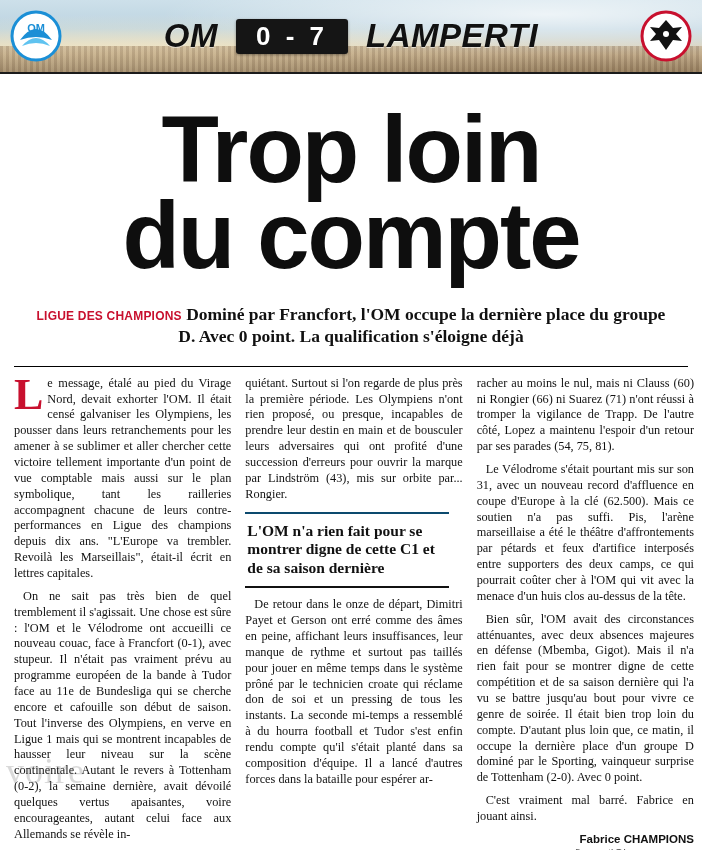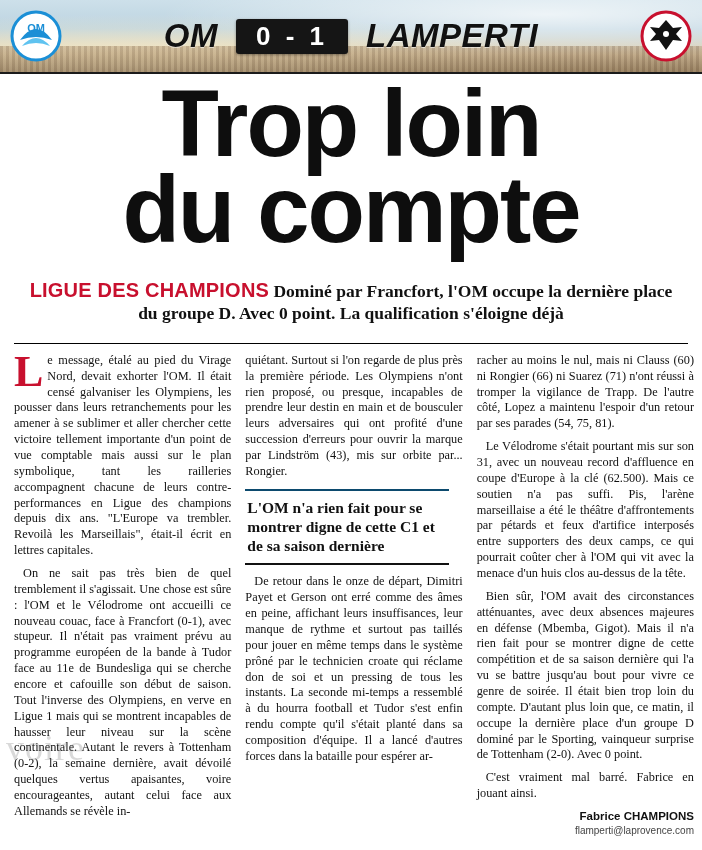--- a/index.html
+++ b/index.html
@@ -81,38 +81,38 @@
 
   
   .headline {
     text-align: center;
     font-family: "Liberation Sans", sans-serif;
     font-weight: bold;
     font-size: 94px;
     line-height: .92;
     letter-spacing: -2px;
     color: #0e0e0e;
-    padding: 7px 12px 8px;
+    padding: 33px 12px 8px;
   }
   .headline .l2 { display: block; }
 
   
   .standfirst {
     padding: 16px 26px 10px 26px;
     text-align: center;
     font-size: 17.5px;
     font-weight: bold;
     line-height: 1.25;
     color: #111;
   }
   .kicker {
     color: #c8102e;
     font-family: "Liberation Sans", sans-serif;
     font-weight: bold;
-    font-size: 20px;
+    font-size: 12px;
     letter-spacing: .2px;
   }
   .rule {
     height: 1px;
     background: #000;
     margin: 8px 14px 0 14px;
   }
 
   
   .body {
@@ -191,21 +191,21 @@
     <svg viewBox="0 0 52 52" width="52" height="52" aria-hidden="true">
       <circle cx="26" cy="26" r="24" fill="#ffffff" stroke="#1b8fd6" stroke-width="3"></circle>
       <path d="M10 30 Q26 8 42 30 Q26 24 10 30 Z" fill="#1b8fd6"></path>
       <path d="M12 36 Q26 20 40 36 Q26 30 12 36 Z" fill="#5fc3f0"></path>
       <text x="26" y="22" font-size="11" text-anchor="middle" fill="#1b8fd6" font-family="Liberation Sans, sans-serif" font-weight="bold">OM</text>
     </svg>
   </div>
 
   <div class="score-center">
     <span class="team-name">OM</span>
-    <span class="score-box">0 - 1</span>
+    <span class="score-box">0 - 7</span>
     <span class="team-name">LAMPERTI</span>
   </div>
 
   <div class="crest right">
     <svg viewBox="0 0 52 52" width="52" height="52" aria-hidden="true">
       <circle cx="26" cy="26" r="24" fill="#ffffff" stroke="#c8102e" stroke-width="3"></circle>
       <path d="M26 10 L33 18 L42 17 L36 24 L42 31 L33 30 L26 40 L19 30 L10 31 L16 24 L10 17 L19 18 Z" fill="#111111"></path>
       <circle cx="26" cy="24" r="3" fill="#ffffff"></circle>
     </svg>
   </div>

